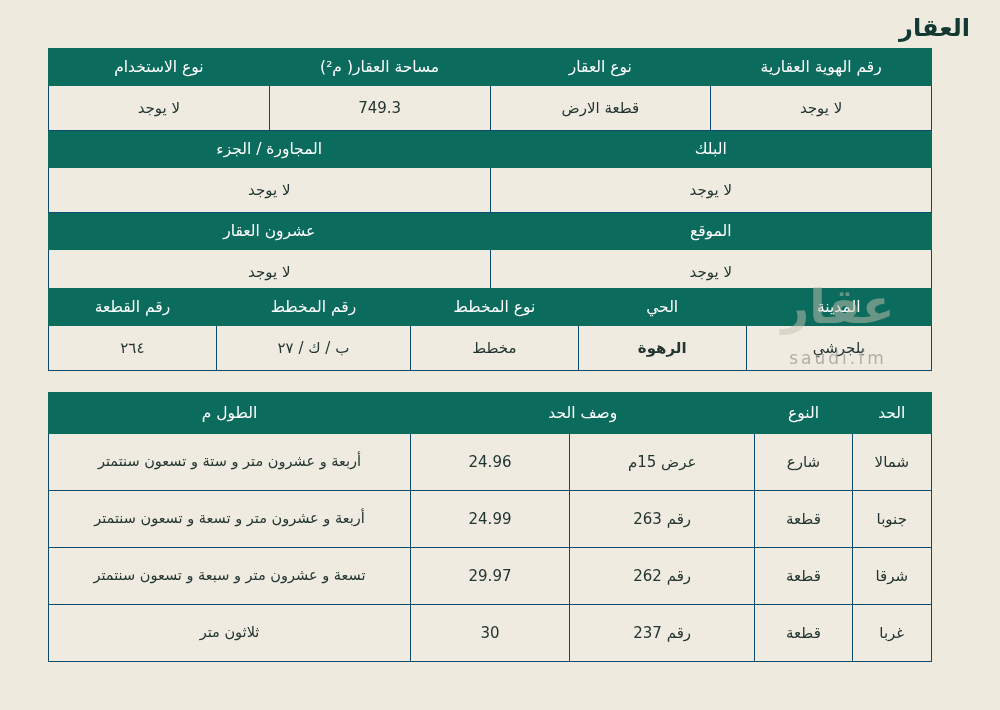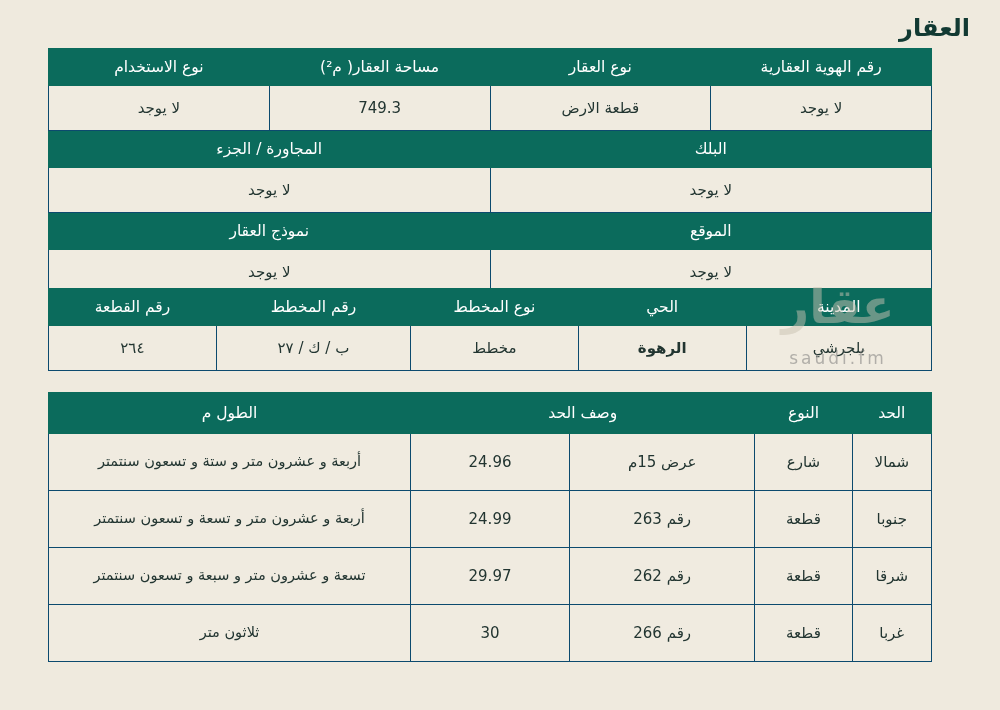--- a/index.html
+++ b/index.html
@@ -140,21 +140,21 @@
       <tr>
         <th colspan="2">البلك</th>
         <th colspan="2">المجاورة / الجزء</th>
       </tr>
       <tr>
         <td colspan="2">لا يوجد</td>
         <td colspan="2">لا يوجد</td>
       </tr>
       <tr>
         <th colspan="2">الموقع</th>
-        <th colspan="2">نموذج العقار</th>
+        <th colspan="2">عشرون العقار</th>
       </tr>
       <tr>
         <td colspan="2">لا يوجد</td>
         <td colspan="2">لا يوجد</td>
       </tr>
     </tbody>
   </table>
 
   <table class="tbl" id="plan-table" style="top:288px; right:68px; width:884px;">
     <colgroup>
@@ -219,20 +219,20 @@
       <tr>
         <td>شرقا</td>
         <td>قطعة</td>
         <td>رقم 262</td>
         <td>29.97</td>
         <td class="len-text">تسعة و عشرون متر و سبعة و تسعون سنتمتر</td>
       </tr>
       <tr>
         <td>غربا</td>
         <td>قطعة</td>
-        <td>رقم 266</td>
+        <td>رقم 237</td>
         <td>30</td>
         <td class="len-text">ثلاثون متر</td>
       </tr>
     </tbody>
   </table>
 
 </div>
 
 </body></html>

